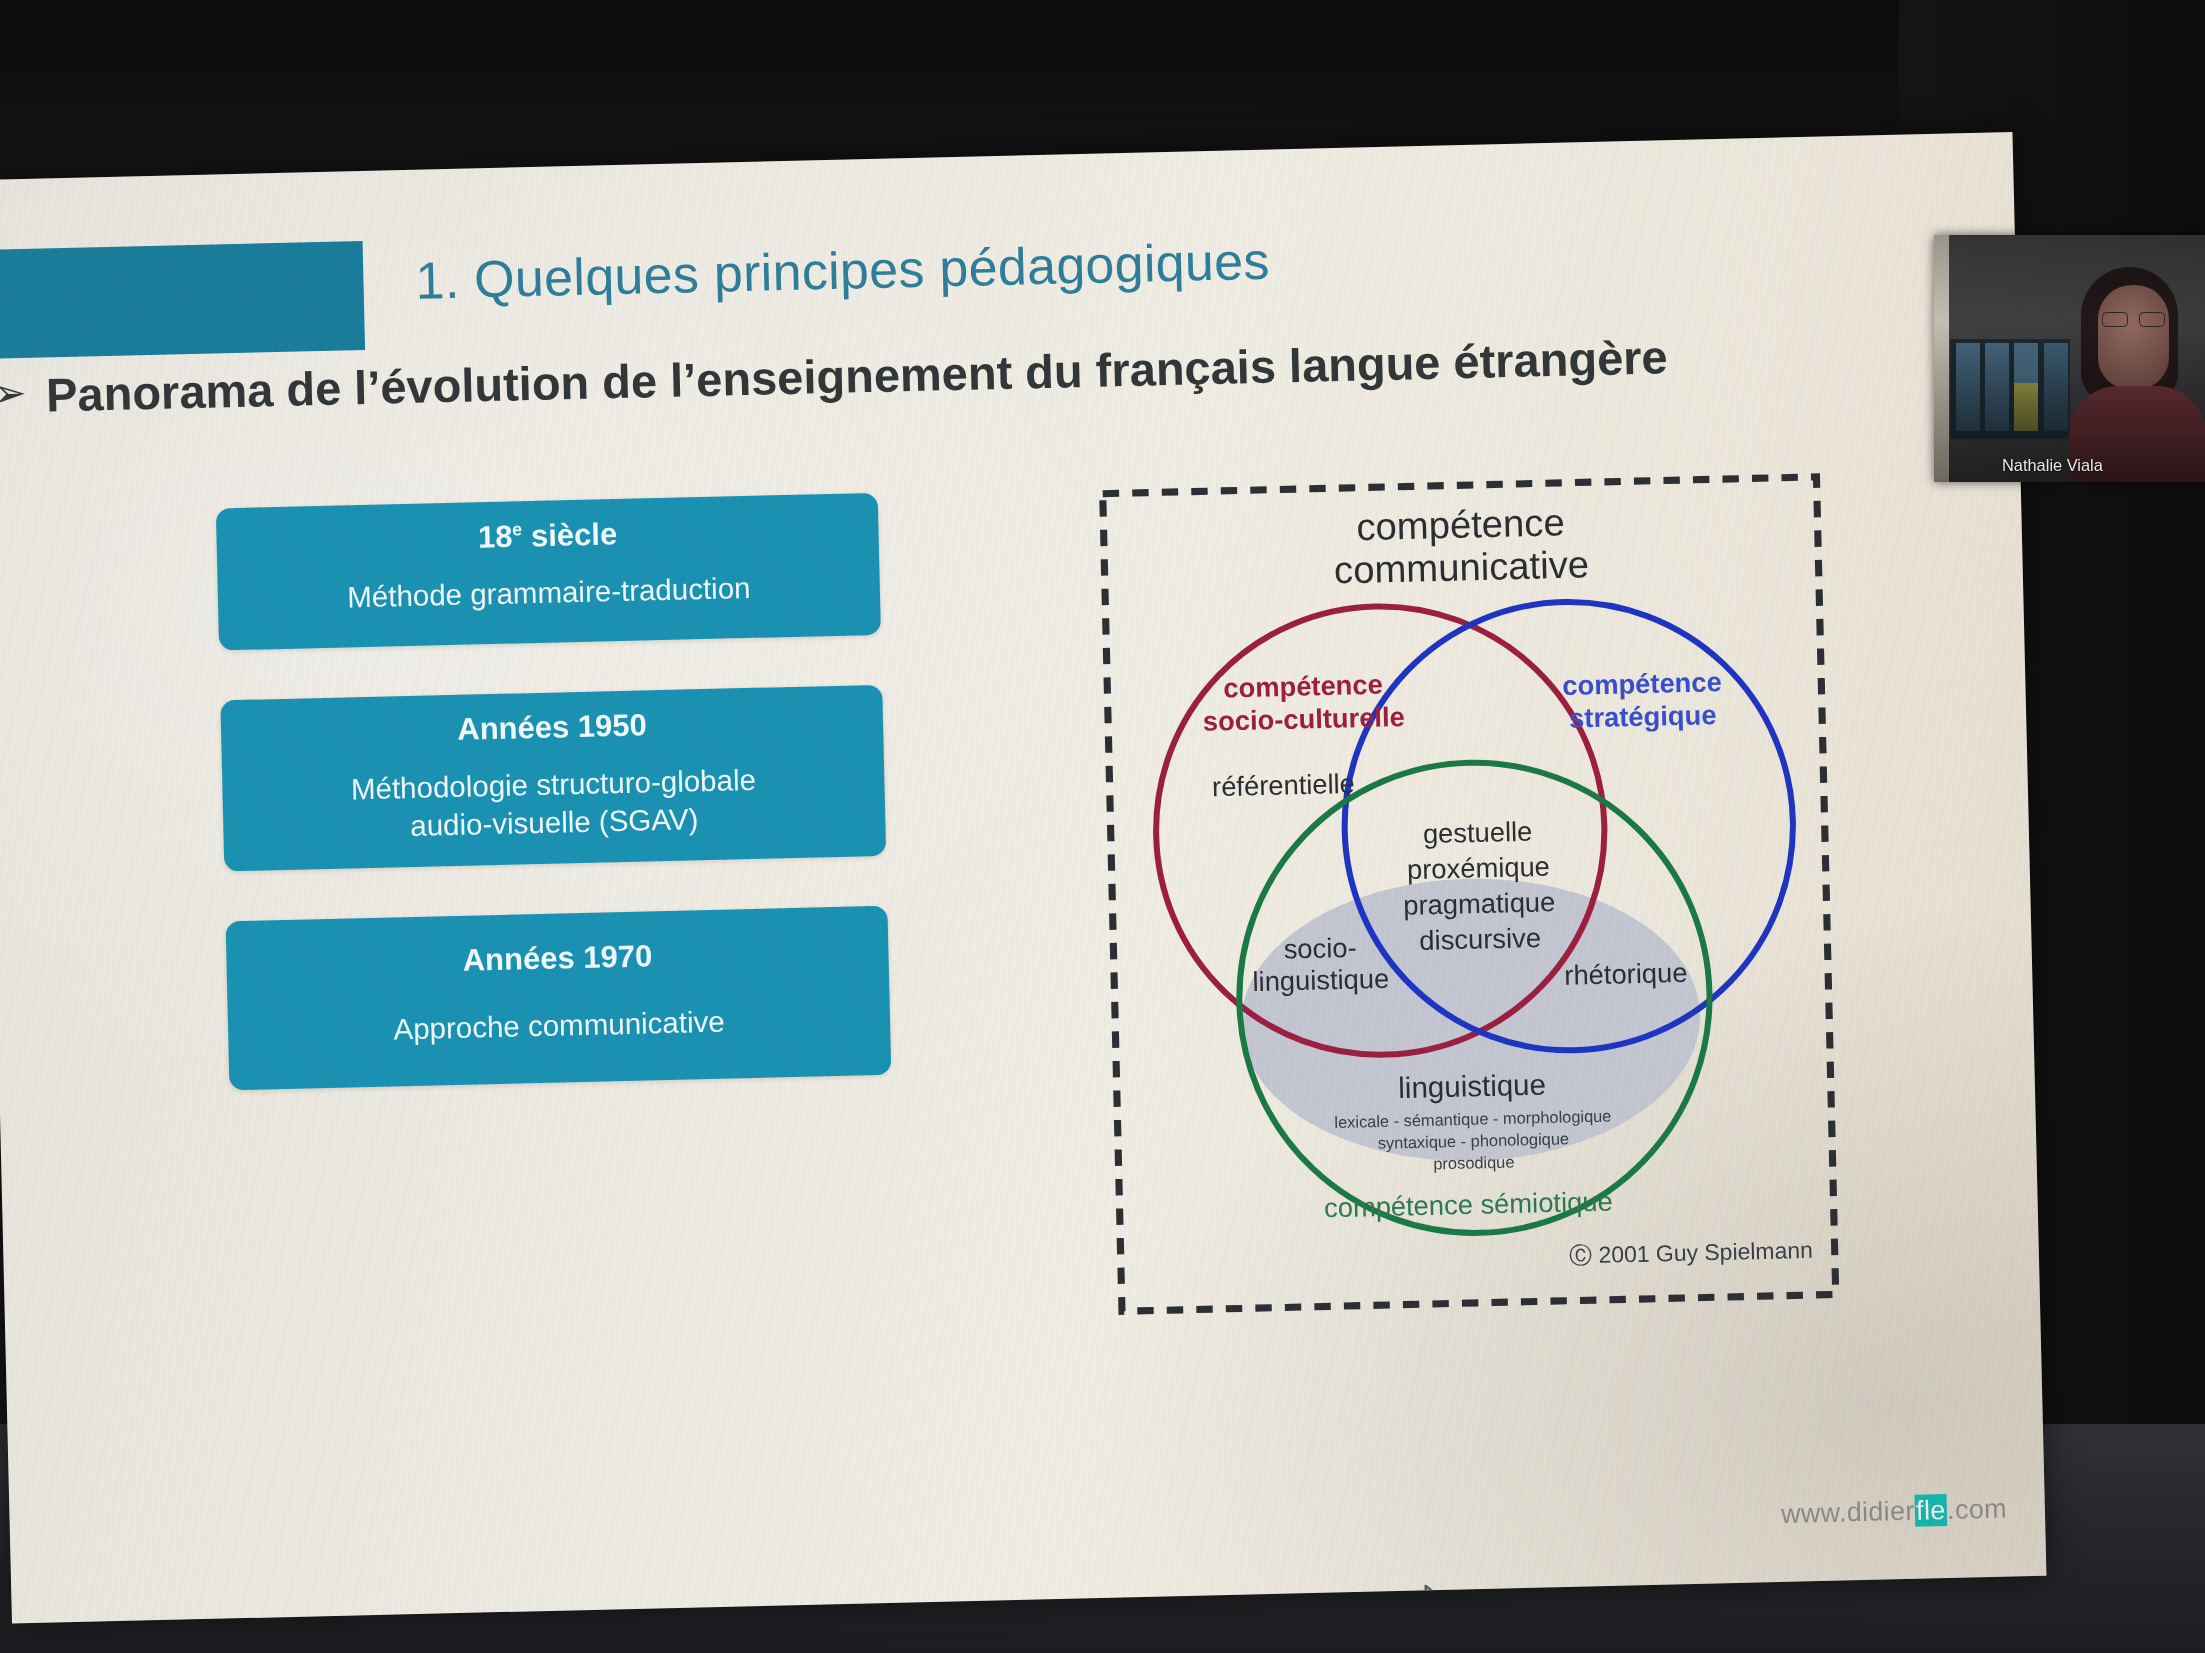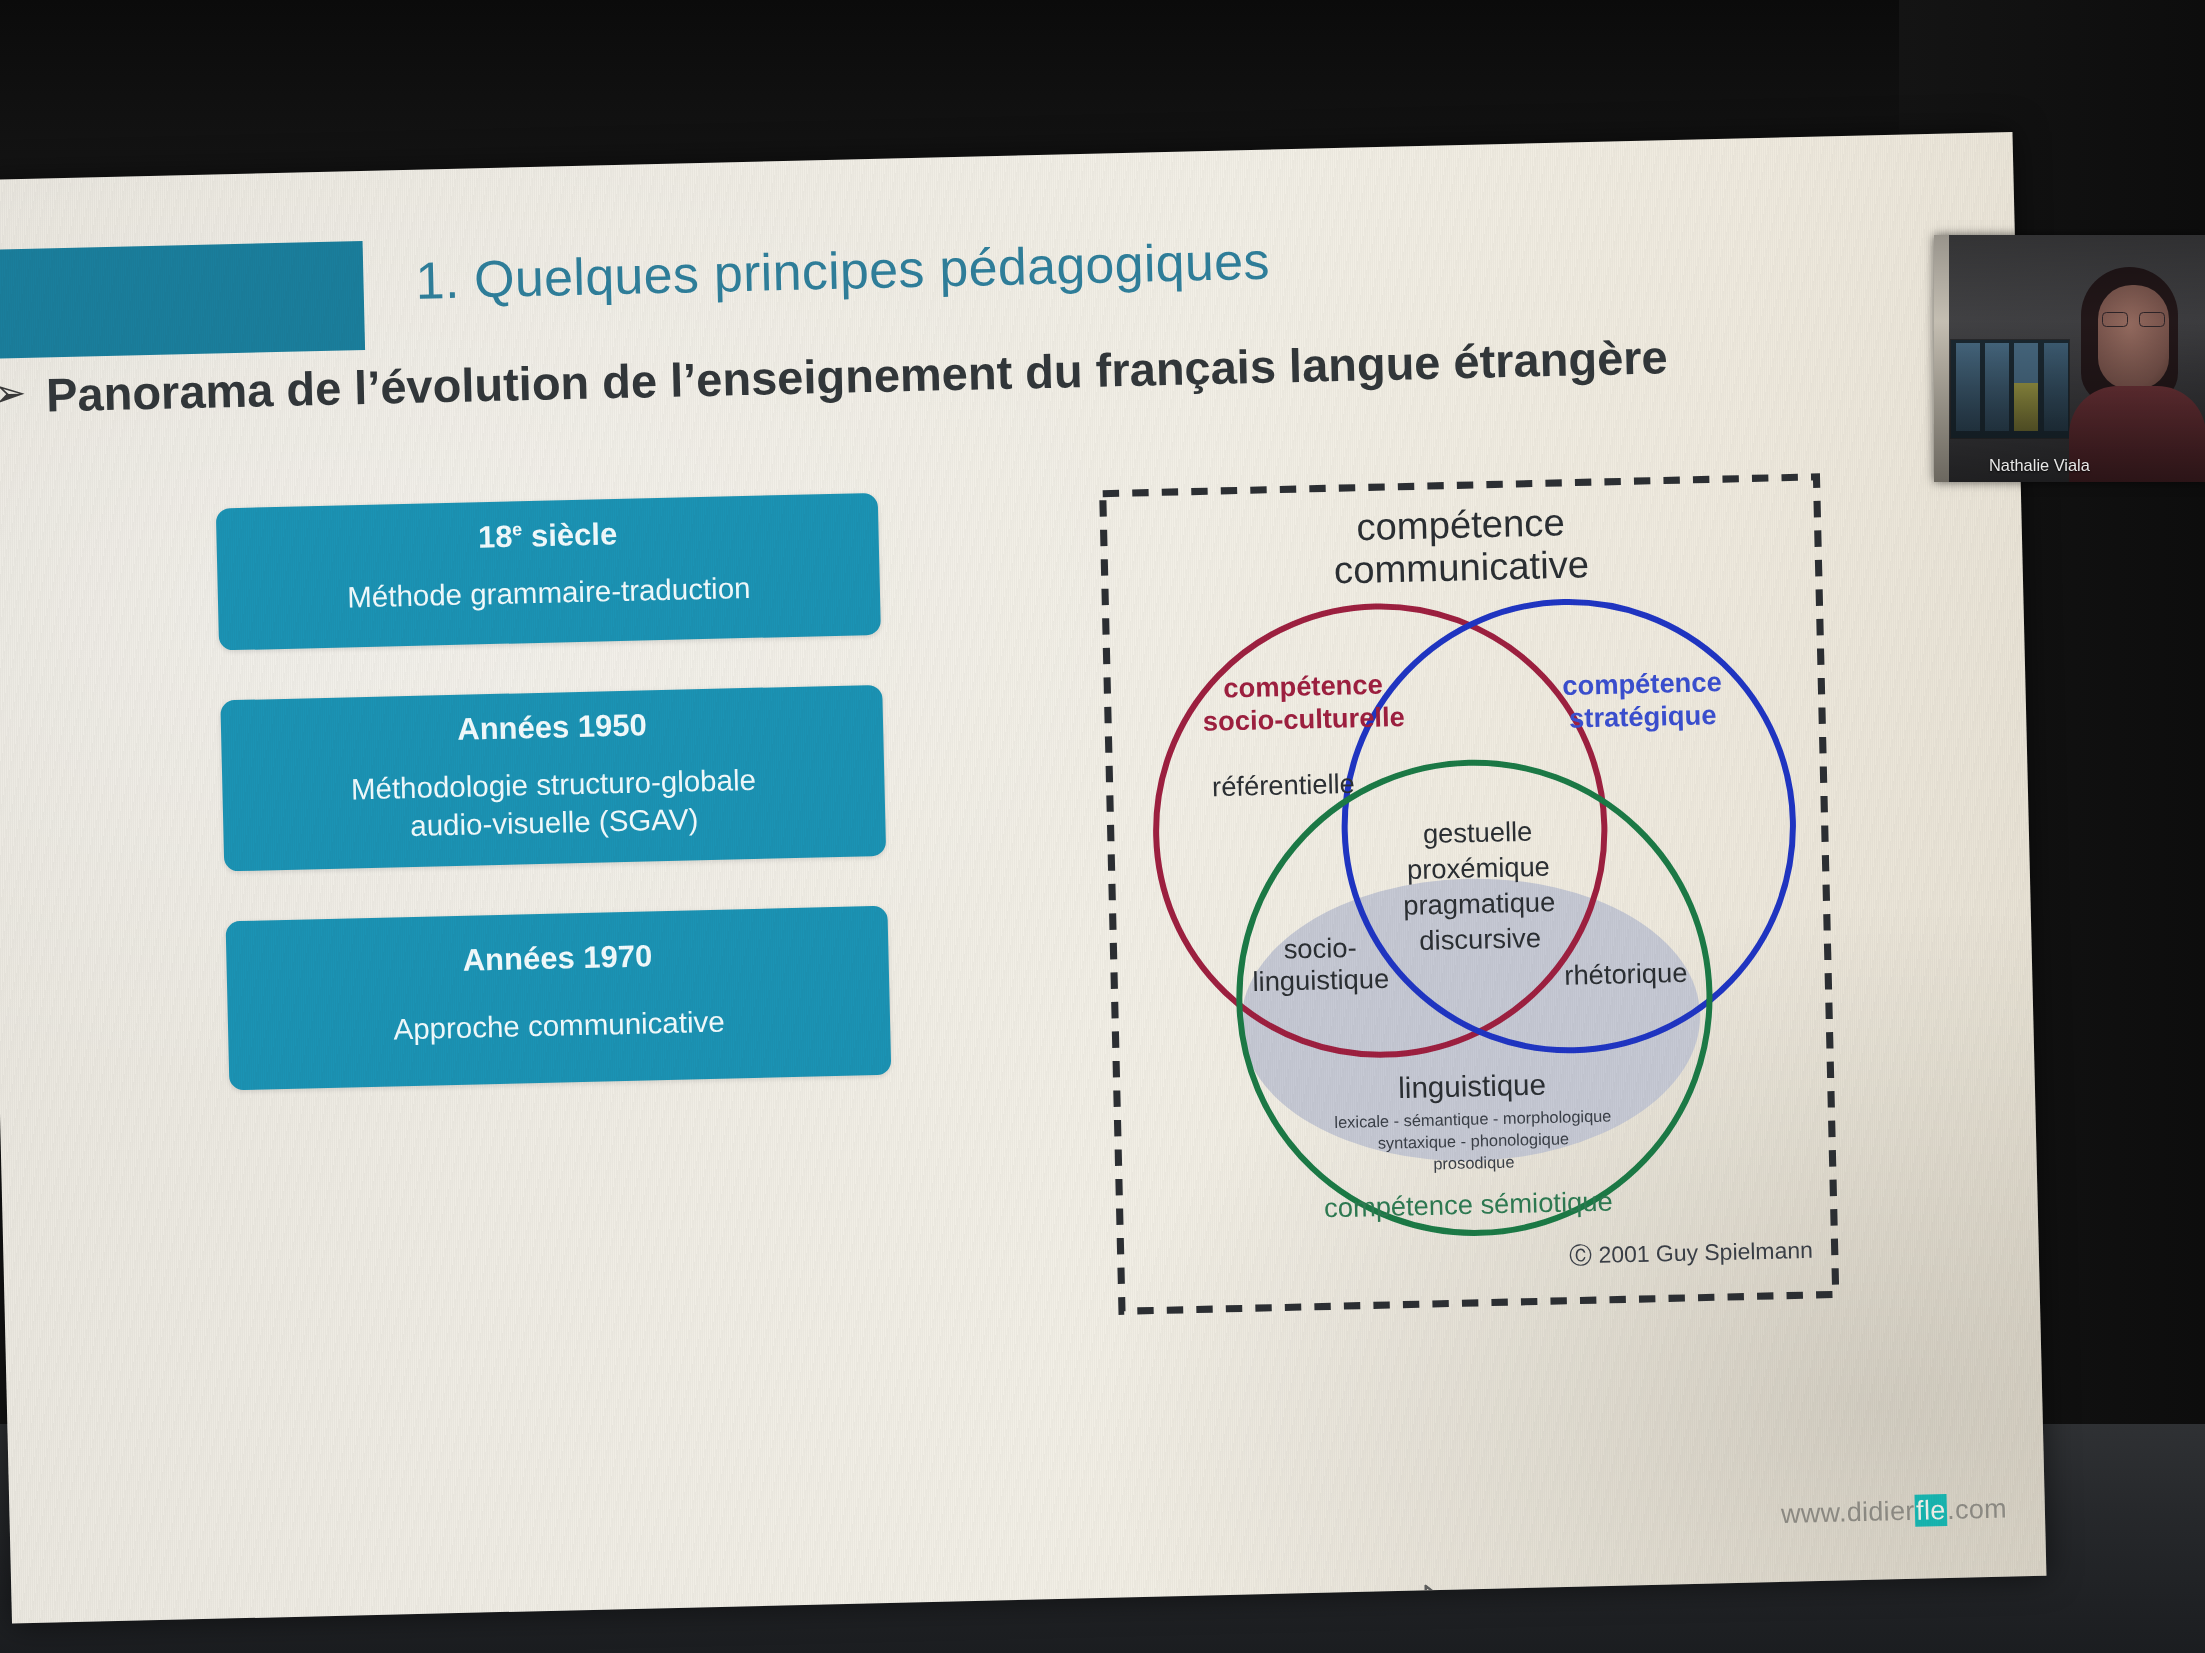--- a/index.html
+++ b/index.html
@@ -205,21 +205,21 @@
     width:63px; height:14.2px;
   }
   .vt-glasses i{
     position:absolute; top:0; width:24px; height:13px;
     border:1.6px solid #30262a; border-radius:4.4px;
     display:block;
   }
   .vt-glasses i.l{ left:0; }
   .vt-glasses i.r{ right:0; }
   .vt-name{
-    position:absolute; left:8px; bottom:6.6px;
+    position:absolute; left:21px; bottom:6.6px;
     font-size:16.4px; color:#e8e8e8;
     text-shadow:0 0.5px 1.6px rgba(0,0,0,.9);
     white-space:nowrap;
     padding-left:47px;
   }
   .vt-shade{
     position:absolute; inset:0;
     background: linear-gradient(180deg, rgba(0,0,0,.30) 0%, rgba(0,0,0,.05) 35%, rgba(0,0,0,.42) 100%);
     pointer-events:none;
   }

